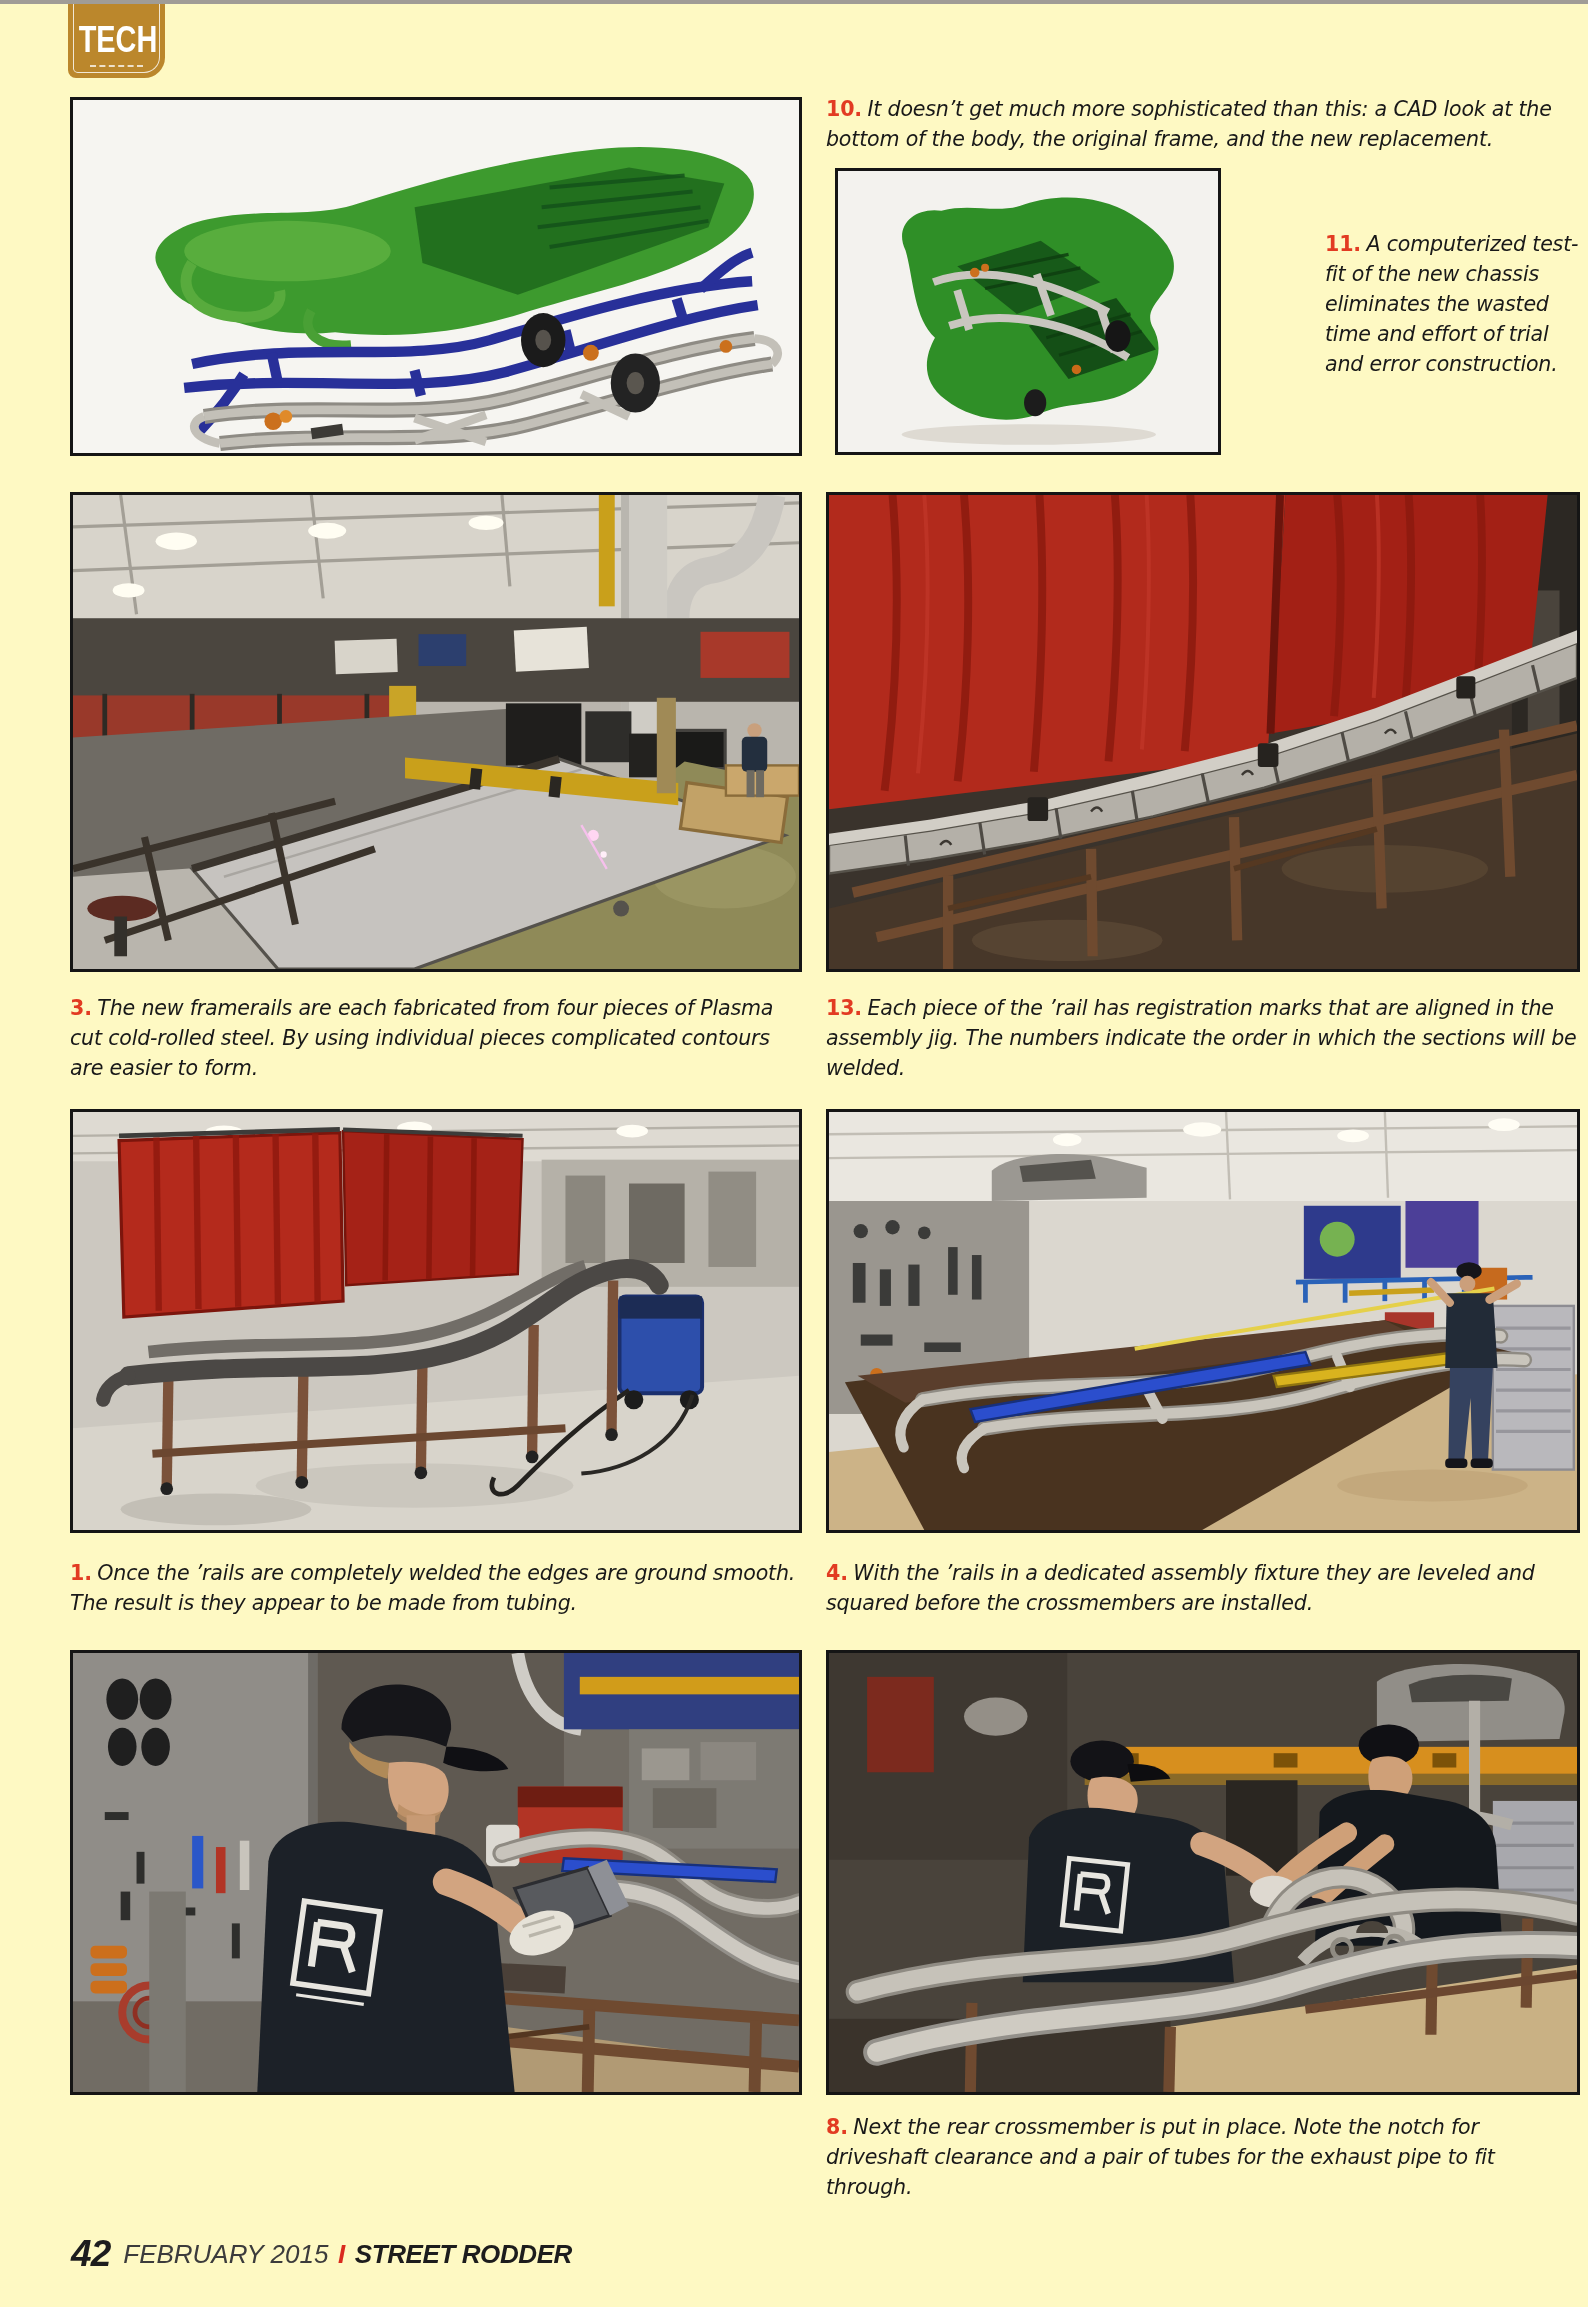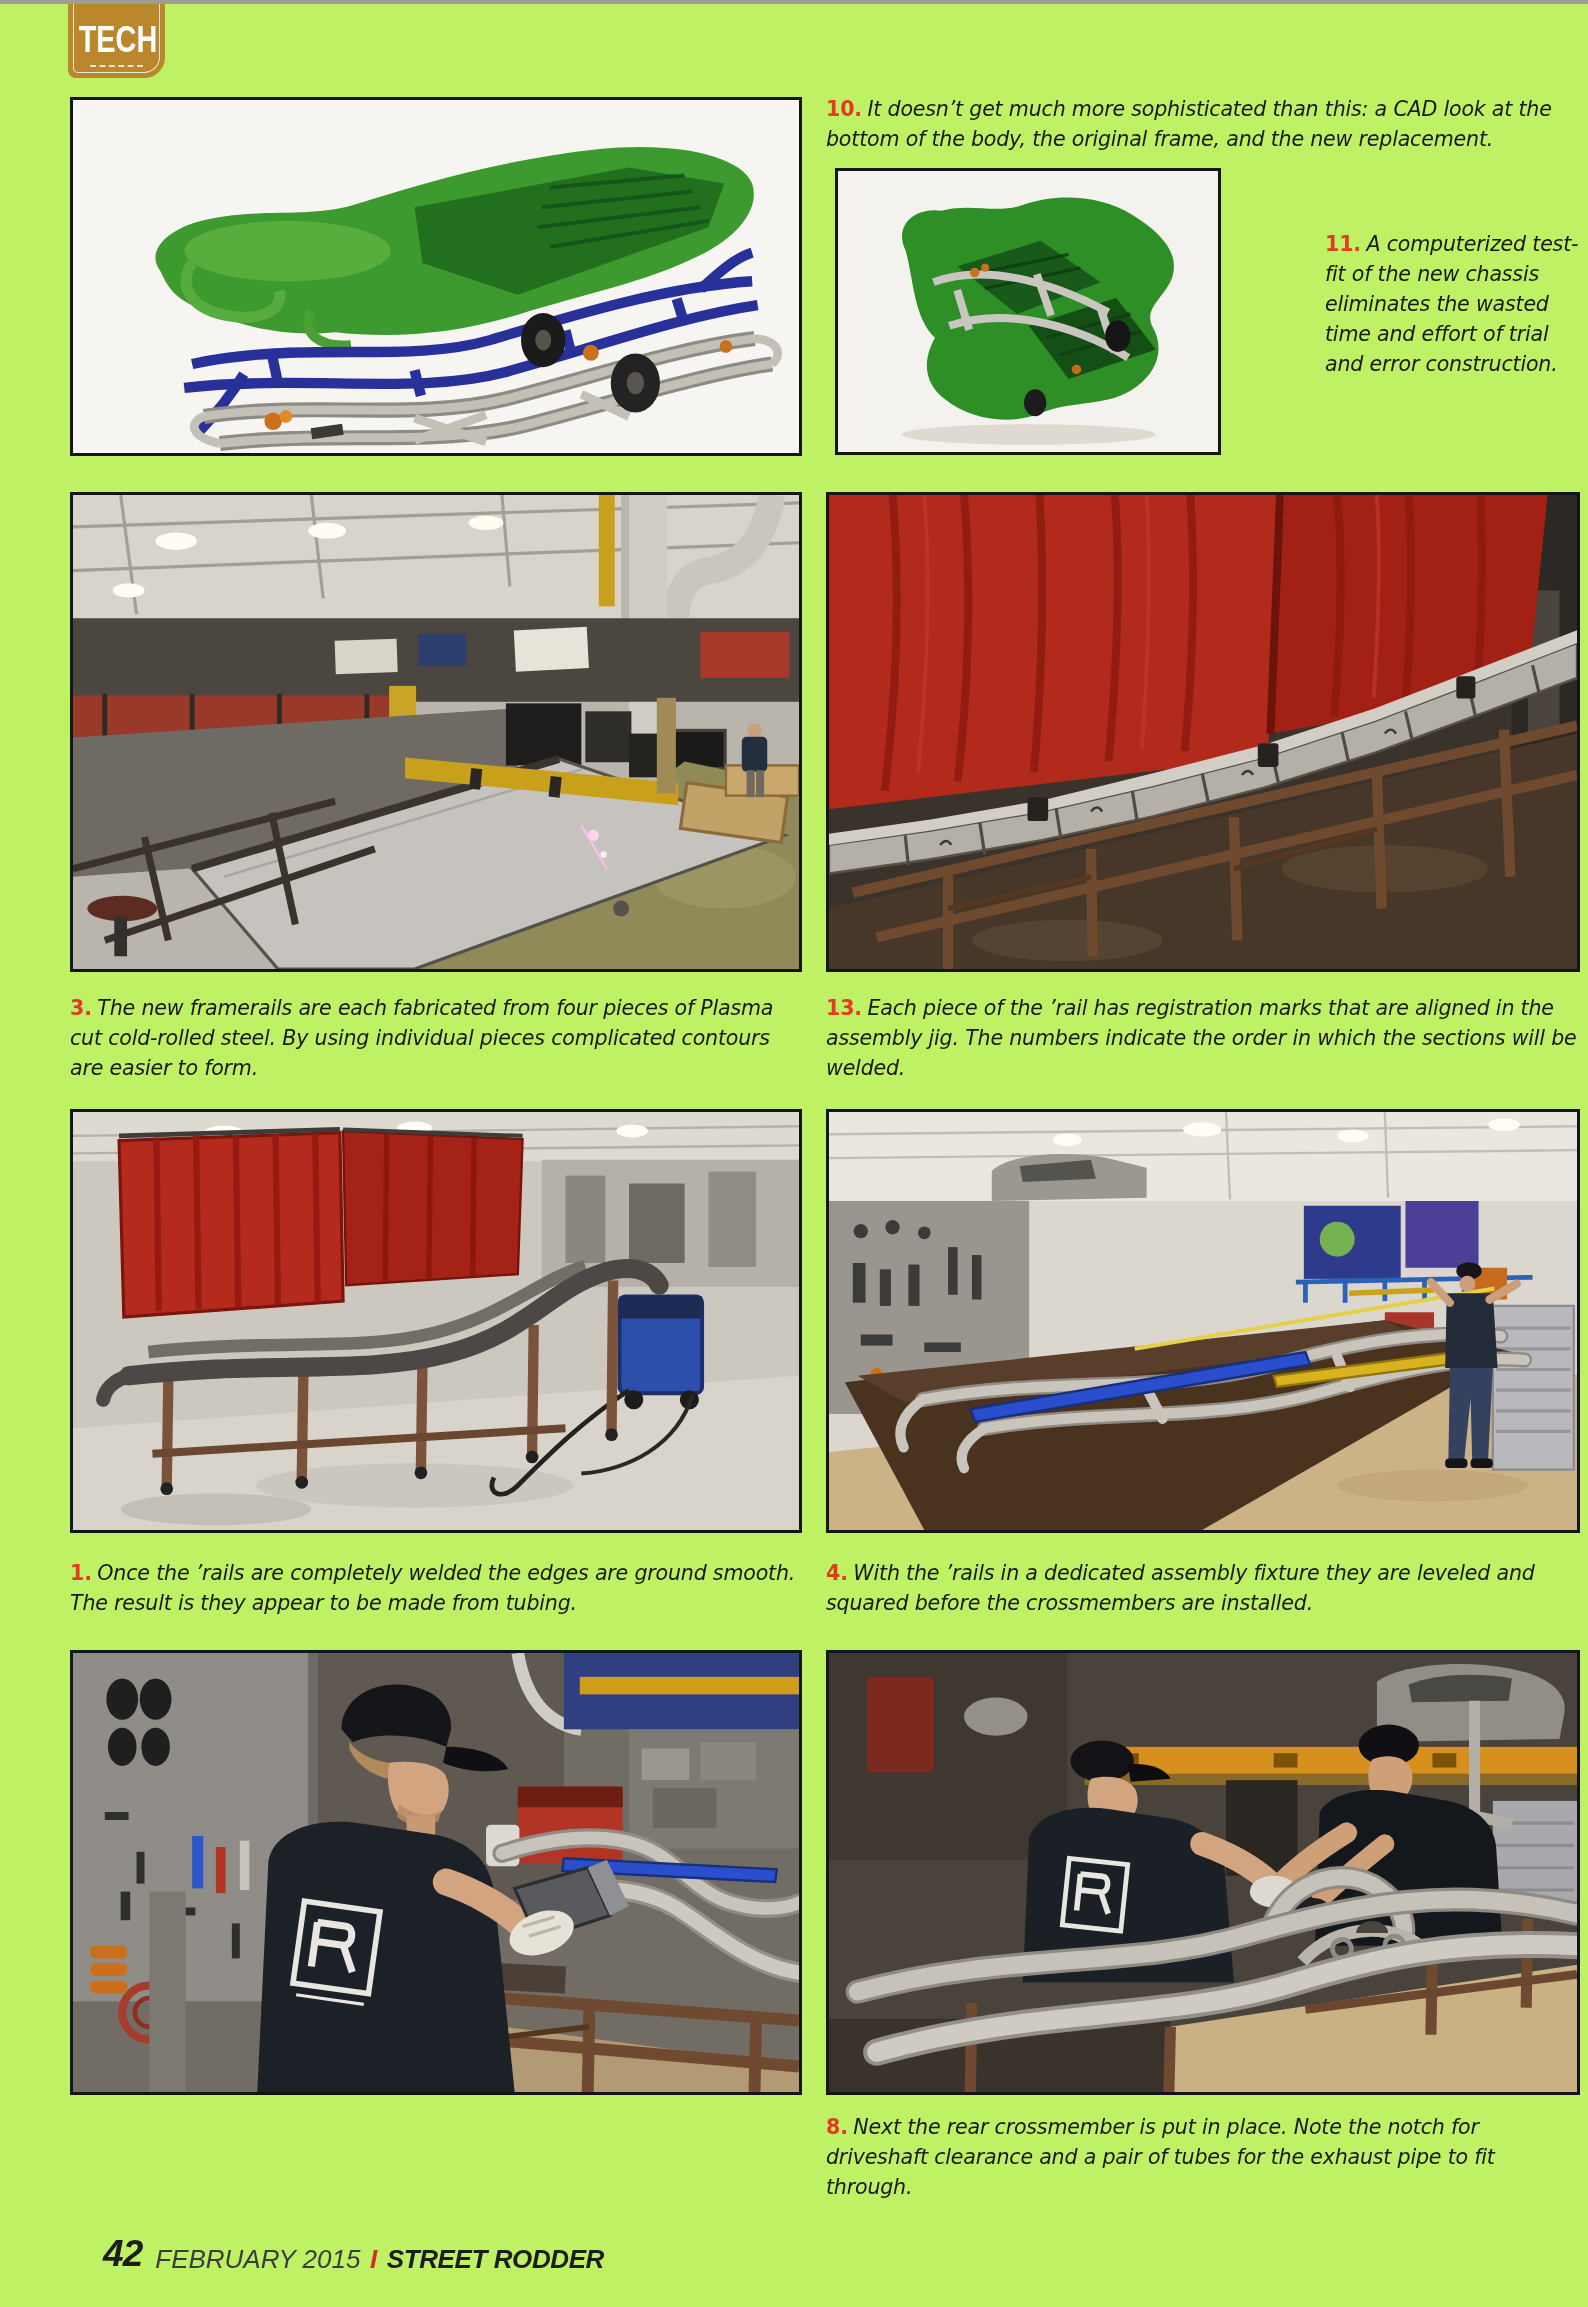--- a/index.html
+++ b/index.html
@@ -1,16 +1,16 @@
 <!DOCTYPE html>
 <html style="font-size:12.7px"><head>
 <meta charset="utf-8">
 <style>
   html,body{margin:0;padding:0;background:#e9e5e2;}
-  .page{position:relative;width:1588px;height:2307px;background:#bef264;overflow:hidden;
+  .page{position:relative;width:1588px;height:2307px;background:#fef9c3;overflow:hidden;
         font-family:"DejaVu Sans",sans-serif;}
   .scan-line{position:absolute;left:0;top:0;width:100%;height:4px;background:#a09c96;z-index:50;}
 
   
   .tech-badge{position:absolute;left:68px;top:0;width:97px;height:78px;background:#bb872c;
               border-radius:0 0 20.6px 8px;z-index:10;}
   .tech-badge::before{content:"";position:absolute;left:4.8px;right:4.8px;top:0;bottom:4.8px;
               border:1.6px solid rgba(255,255,255,.8);border-top:none;border-radius:0 0 16px 4.8px;}
   .tech-text{position:absolute;left:0;right:0;top:19px;text-align:center;color:#fff;
               font-family:"Liberation Sans",sans-serif;font-weight:bold;font-size:37px;
@@ -23,22 +23,22 @@
          margin:0;padding:0;}
   .photo svg{display:block;width:100%;height:100%;}
 
   
   .caption{position:absolute;margin:0;font-size:20.6px;line-height:30px;color:#191919;
            letter-spacing:-0.2px;}
   .cap-num{color:#e23b22;font-weight:bold;margin-right:5.6px;}
   .cap-text{font-weight:normal;font-style:italic;}
 
   
-  .footer{position:absolute;left:71px;top:2233px;display:flex;align-items:flex-end;
-          font-family:"Liberation Sans",sans-serif;font-style:italic;margin-left:32px;}
+  .footer{position:absolute;left:71px;top:2233px;display:flex;align-items:center;
+          font-family:"Liberation Sans",sans-serif;font-style:italic;}
   .pg-num{font-size:37px;font-weight:bold;color:#1d1d1d;margin-right:12.7px;letter-spacing:-0.8px;}
   .pg-issue{font-size:26px;color:#3c3c3c;margin-right:9.5px;}
   .pg-sep{font-size:26px;font-weight:bold;color:#d92b1e;margin-right:9.5px;}
   .pg-mag{font-size:26px;font-weight:bold;color:#1d1d1d;letter-spacing:-0.4px;}
 </style>
 </head>
 <body>
 
 <div class="page">
   <div class="scan-line"></div>

